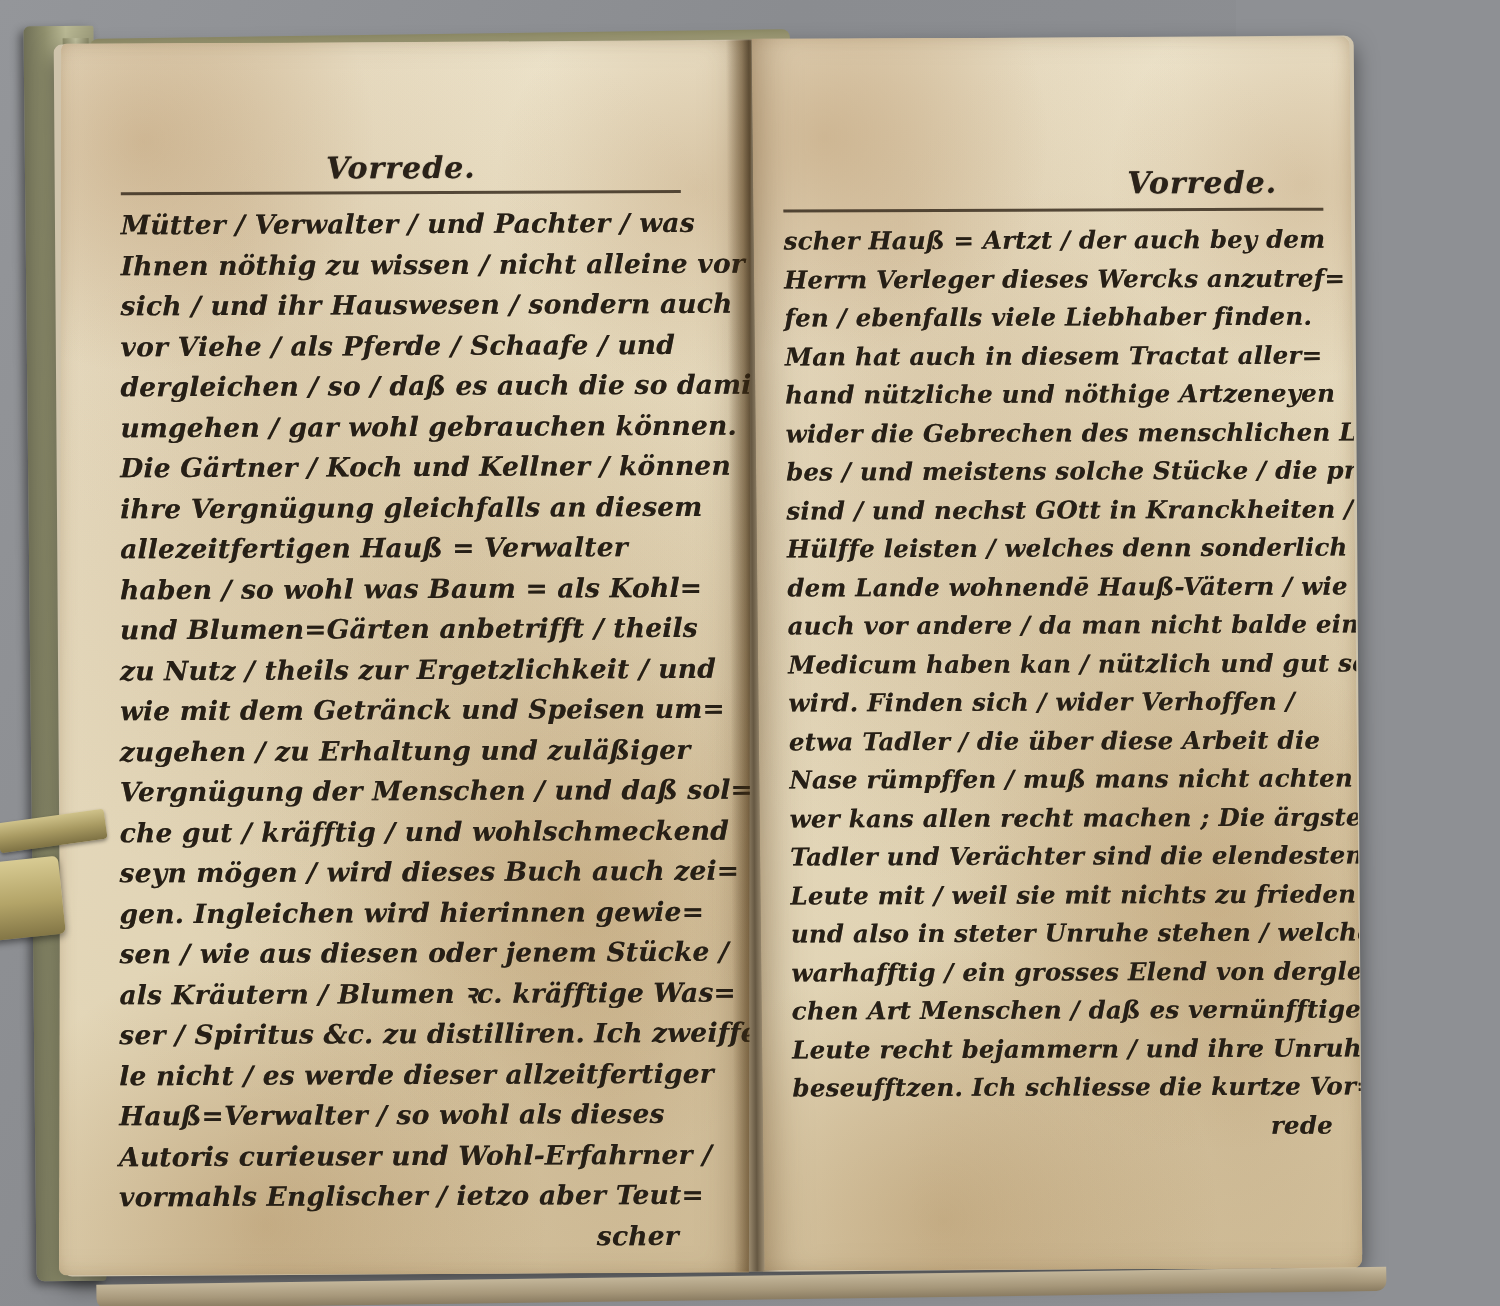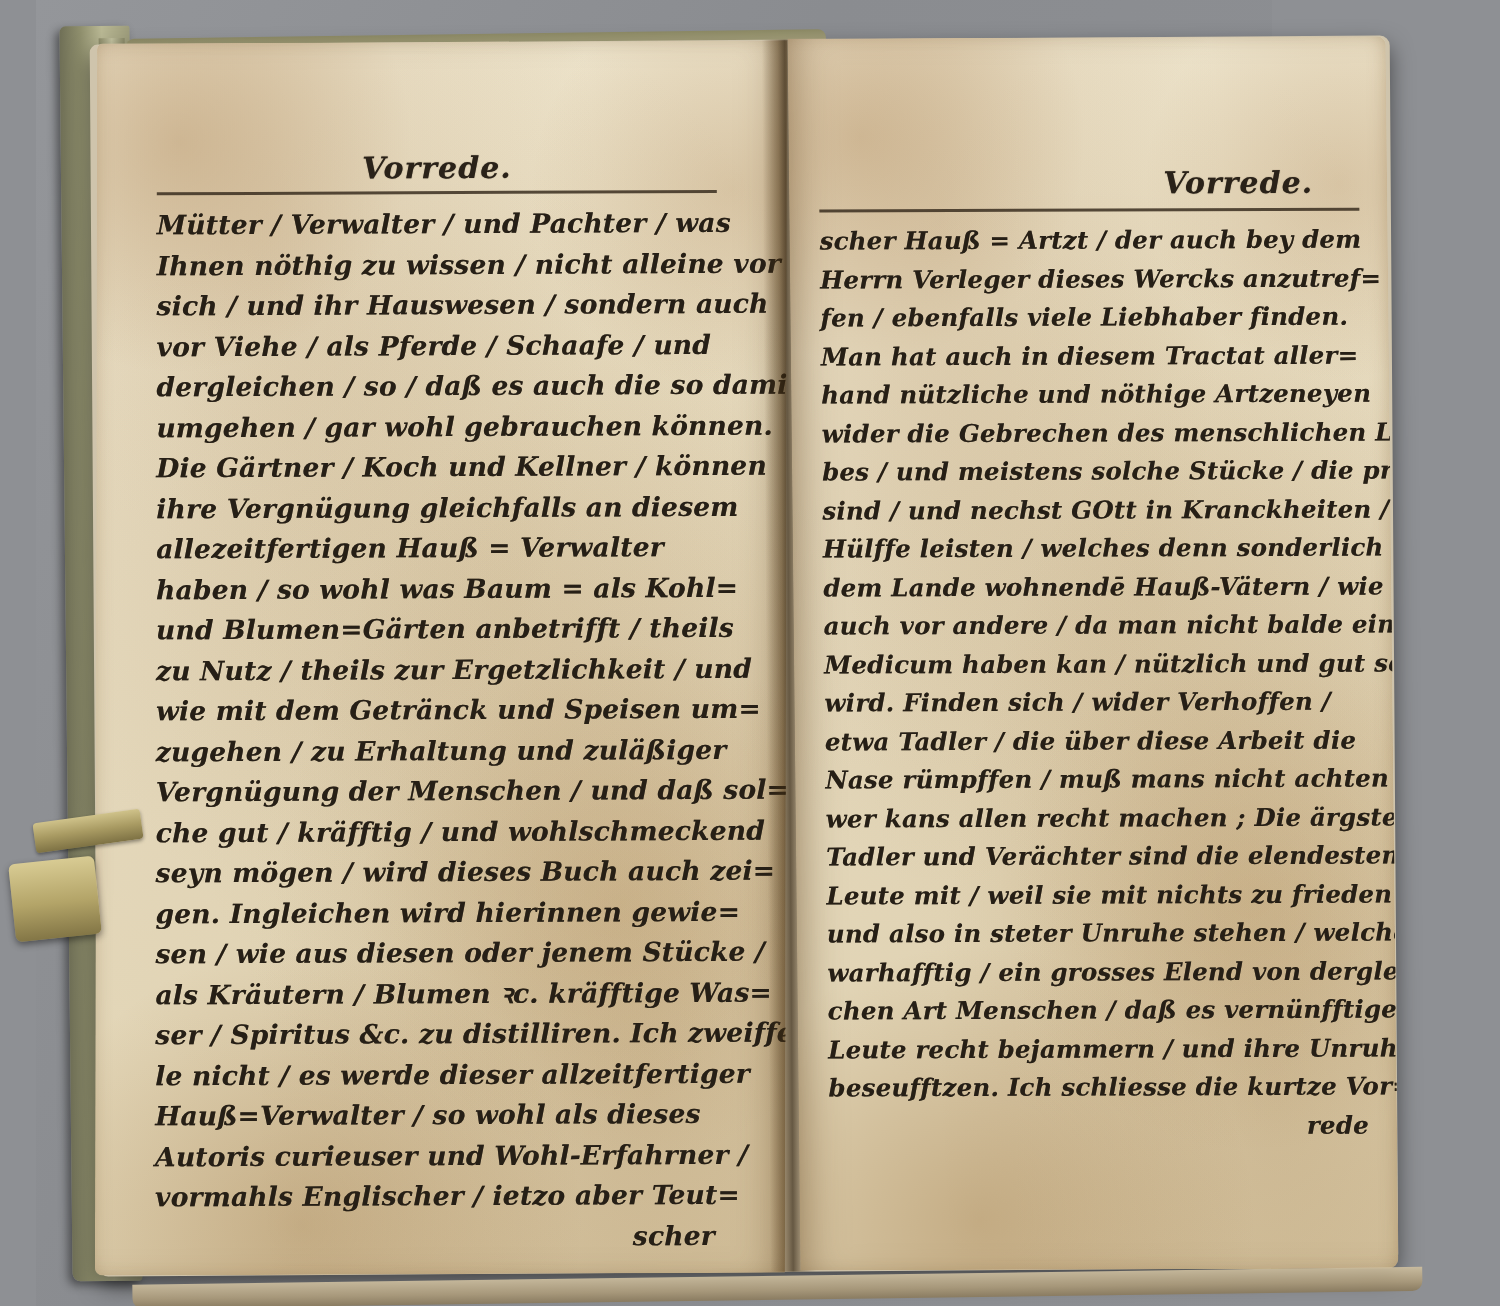--- a/index.html
+++ b/index.html
@@ -12,21 +12,20 @@
     height: 1306px;
     overflow: hidden;
     font-family: "DejaVu Serif", serif;
   }
 
   #stage {
     position: relative;
     width: 1236px;
     height: 1306px;
     background: linear-gradient(120deg, #94969a 0%, #8a8c90 40%, #8e9094 100%);
-    margin-left: 36px;
   }
 
   
   #book {
     position: absolute;
     left: 30px;
     top: 18px;
     width: 1340px;
     height: 1275px;
   }

